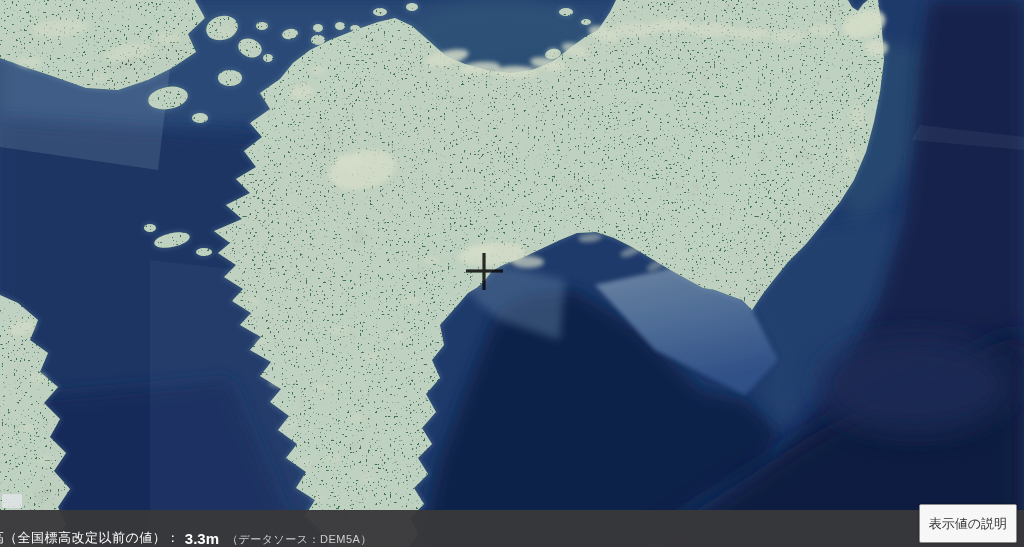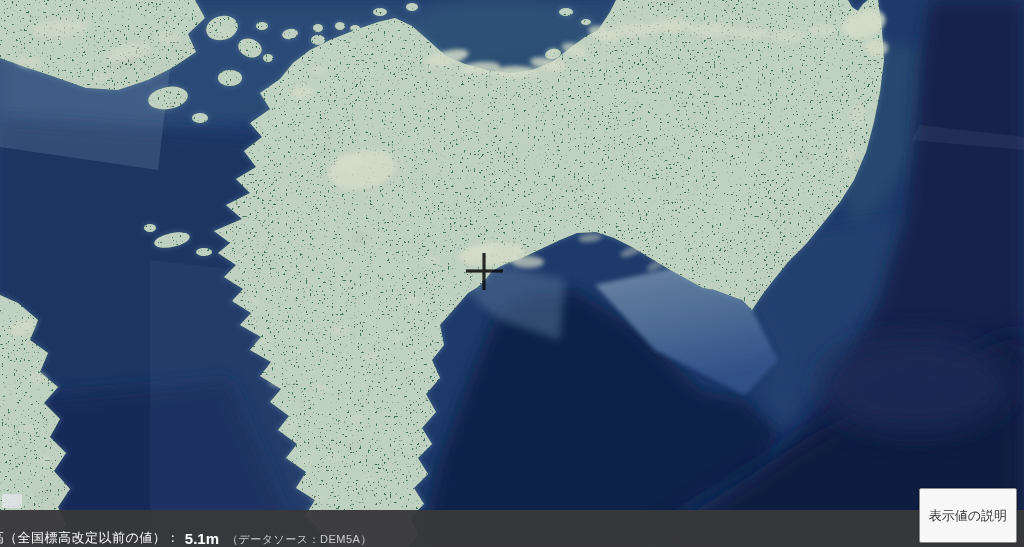--- a/index.html
+++ b/index.html
@@ -15,21 +15,21 @@
     color:#fff;display:flex;align-items:flex-end;
     overflow:hidden;white-space:nowrap;z-index:5;
   }
   .statusbar .clip{display:inline-block;margin-left:-9px;font-size:13px;color:#fff;}
   .statusbar .lbl{font-size:13px;color:#fff;letter-spacing:0.5px;}
   .statusbar .val{font-size:15px;font-weight:bold;color:#fff;margin:0 8px 0 5px;}
   .statusbar .src{font-size:11px;color:#cfcfcf;letter-spacing:0.5px;margin-top:48px;}
   .help-btn{
     position:absolute;right:7px;bottom:4px;z-index:6;
     background:#f7f7f7;border:1px solid #8a8a8a;border-radius:2px;
-    color:#333;font-size:13px;line-height:1;padding:20px 9px;
+    color:#333;font-size:13px;line-height:1;padding:12px 9px;
     font-family:Liberation Sans, sans-serif;cursor:pointer;
     box-shadow:0 0 2px rgba(0,0,0,0.4);
   }
   
   .frag{
     position:absolute;left:2px;top:494px;width:20px;height:14px;
     background:rgba(225,229,232,0.85);border-radius:2px;z-index:4;
   }
   .crosshair{position:absolute;left:0;top:0;z-index:3;pointer-events:none;}
 </style>
@@ -235,18 +235,18 @@
       <rect x="466" y="269.4" width="37" height="3.2"></rect>
       <rect x="482.4" y="253" width="3.2" height="37"></rect>
     </g>
   </svg>
 
   <div class="frag"></div>
 
   <div class="statusbar">
     <span class="clip">高</span>
     <span class="lbl">（全国標高改定以前の値）：</span>
-    <span class="val">5.1m</span>
+    <span class="val">3.3m</span>
     <span class="src">（データソース：DEM5A）</span>
   </div>
 
   <button class="help-btn">表示値の説明</button>
 </div>
 
 </body></html>

